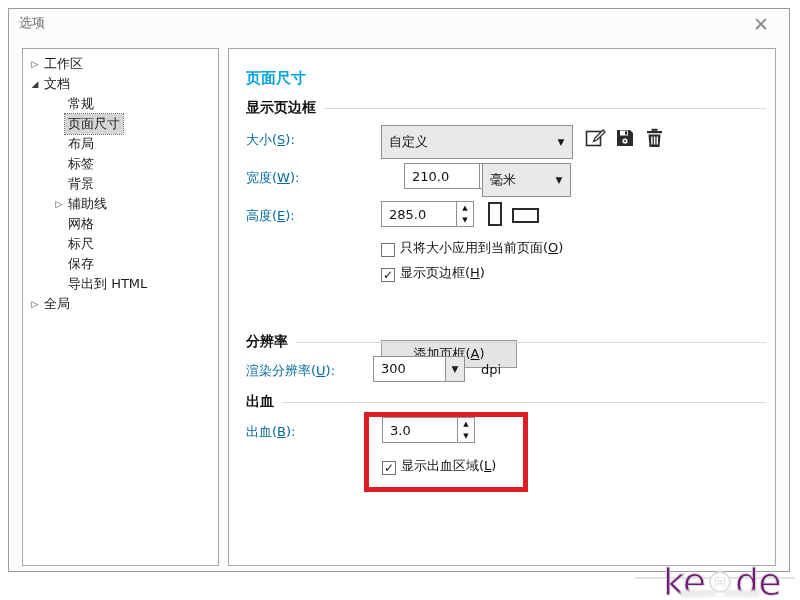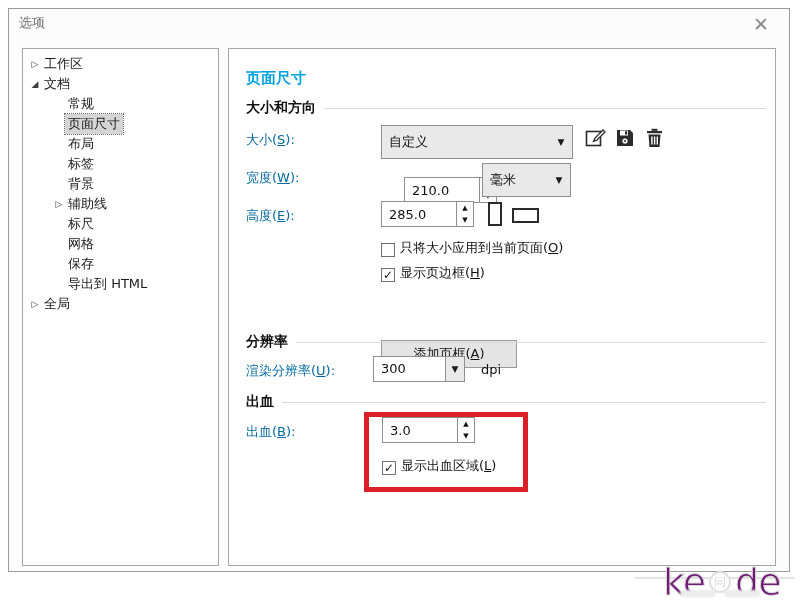--- a/index.html
+++ b/index.html
@@ -113,43 +113,43 @@
         <span class="tree-label">标签</span>
       </div>
       <div class="tree-item lvl1 noarrow">
         <span class="tree-label">背景</span>
       </div>
       <div class="tree-item lvl1">
         <span class="arrow">▷</span>
         <span class="tree-label">辅助线</span>
       </div>
       <div class="tree-item lvl1 noarrow">
+        <span class="tree-label">网格</span>
+      </div>
+      <div class="tree-item lvl1 noarrow">
         <span class="tree-label">标尺</span>
-      </div>
-      <div class="tree-item lvl1 noarrow">
-        <span class="tree-label">网格</span>
       </div>
       <div class="tree-item lvl1 noarrow">
         <span class="tree-label">保存</span>
       </div>
       <div class="tree-item lvl1 noarrow">
         <span class="tree-label">导出到 HTML</span>
       </div>
       <div class="tree-item lvl0">
         <span class="arrow">▷</span>
         <span class="tree-label">全局</span>
       </div>
     </div>
 
     <div class="content-panel">
 
       <div class="page-header">页面尺寸</div>
 
       <div class="section-title" style="left:17px; top:50px; width:520px;">
-        <span>大小和方向</span>
+        <span>显示页边框</span>
           <span class="rule" style="flex:1;"></span>
       </div>
 
       <div class="lbl" style="left:17px; top:82px;">
         <span>大小(</span><u>S</u><span>):</span>
       </div>
       <div class="combo" style="left:152px; top:76px; width:192px;">
         <span class="combo-text">自定义</span>
         <span class="combo-arrow">▼</span>
       </div>
@@ -170,21 +170,21 @@
         <rect x="5.5" y="0.8" width="6" height="2" fill="#2b2b2b"></rect>
         <path d="M2.5 6.5 H14.5 L13.5 19 H3.5 Z" fill="#2b2b2b"></path>
         <rect x="5.2" y="8.5" width="1.4" height="8" fill="#fff"></rect>
         <rect x="7.9" y="8.5" width="1.4" height="8" fill="#fff"></rect>
         <rect x="10.6" y="8.5" width="1.4" height="8" fill="#fff"></rect>
       </svg>
 
       <div class="lbl" style="left:17px; top:120px;">
         <span>宽度(</span><u>W</u><span>):</span>
       </div>
-      <div class="spin-field" style="left:152px; top:128px;padding-left:23px;">
+      <div class="spin-field" style="left:152px; top:114px;padding-left:23px;">
         <input value="210.0" style="">
         <div class="spinner">
           <div class="sp">▲</div>
           <div class="sp">▼</div>
         </div>
       </div>
       <div class="combo" style="left:253px; top:114px; width:89px;">
         <span class="combo-text">毫米</span>
         <span class="combo-arrow">▼</span>
       </div>

